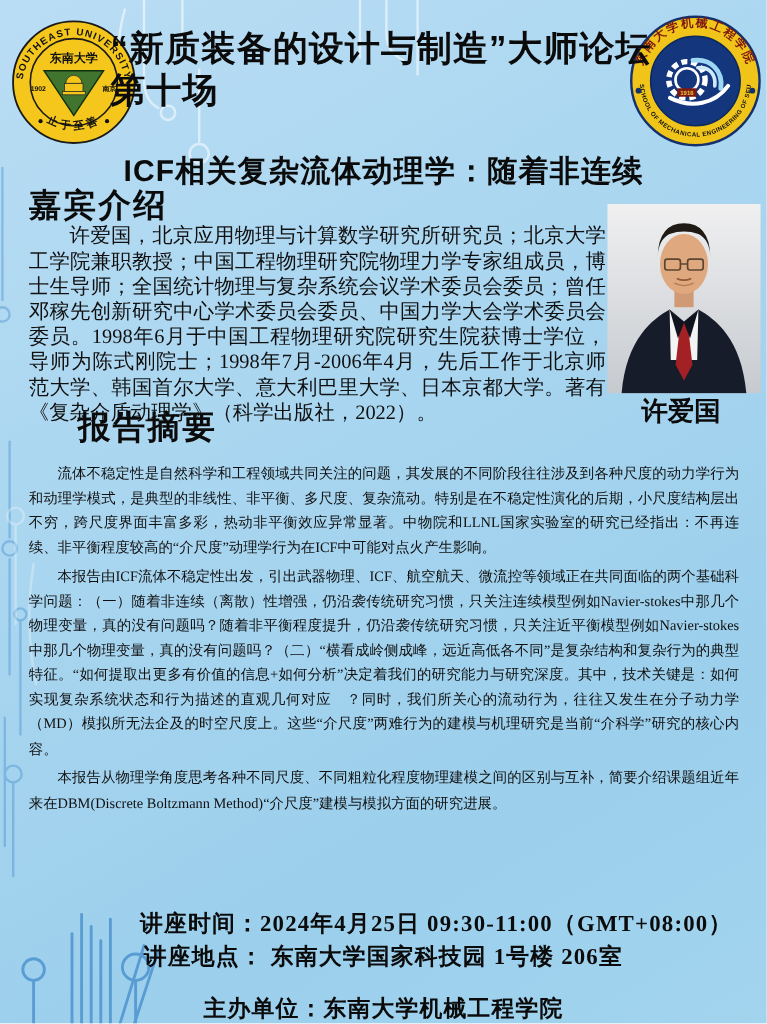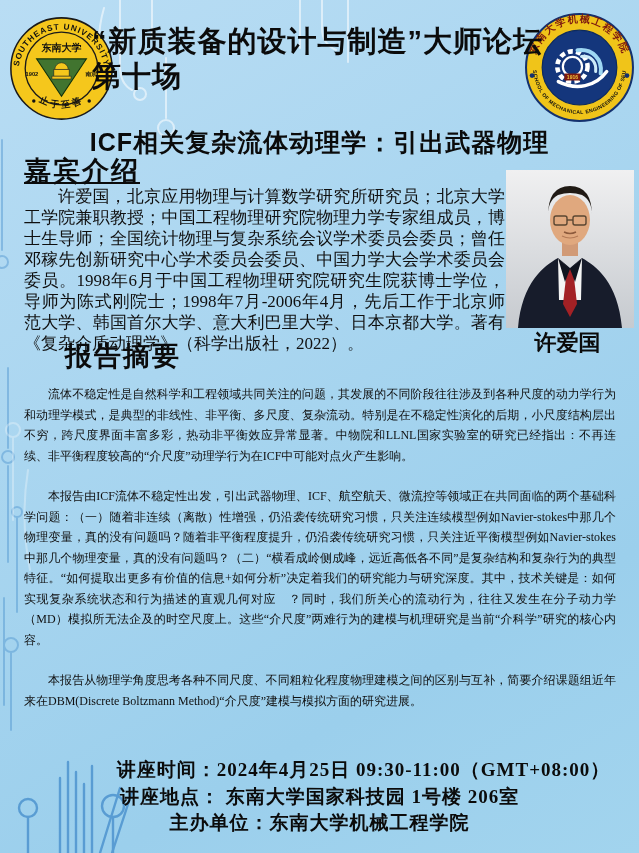--- a/index.html
+++ b/index.html
@@ -42,21 +42,21 @@
     color: #0b0b0b;
   }
 
   .sec-heading {
     position: absolute; left: 24px;
     font-weight: 800;
     font-size: 27px;
     letter-spacing: 2px;
     color: #0b0b0b;
   }
-  .guest-heading    { top: 153px; text-decoration: underline; }
+  .guest-heading    { top: 153px; }
   .abstract-heading { top: 338px; margin-left: 41px; }
 
   .bio {
     position: absolute; left: 24px; top: 186px; width: 481px;
     font-family: Liberation Serif, serif;
     font-size: 17px;
     line-height: 21px;
     text-align: justify;
     text-indent: 2em;
     color: #101010;
@@ -80,34 +80,34 @@
 
   .abstract-body {
     position: absolute; left: 24px; top: 384px; width: 592px;
     font-family: "Liberation Serif", serif;
     font-size: 12px;
     line-height: 20.5px;
     text-align: justify;
     color: #101010;
   }
   .abstract-body p { text-indent: 2em; margin: 0; }
-  .abstract-body p + p { margin-top: 20px; }
+  .abstract-body p + p { margin-top: 4px; }
 
   .footer-line {
     position: absolute; left: 0; width: 639px;
     text-align: center;
     font-family: "Liberation Serif", serif;
     font-weight: 700;
     font-size: 19px;
     letter-spacing: 1px;
     color: #0b0b0b;
   }
   .footer-time      { top: 757px; margin-left: 44px; }
   .footer-location  { top: 784px; }
-  .footer-organizer { top: 810px; }
+  .footer-organizer { top: 828px; }
 </style>
 </head>
 <body>
 
 <div class="poster">
 
   <svg class="deco" viewBox="0 0 639 853">
     <g stroke="#4e94cf" fill="none" stroke-width="2.4" opacity="0.85" stroke-linecap="round">
       <path d="M60,853 V778"></path>
       <path d="M68,853 V762"></path>
@@ -196,21 +196,21 @@
       <path d="M-21,14 C-3,23 16,19 27,4" fill="none" stroke="#ffffff" stroke-width="3.4" stroke-linecap="round"></path>
       <rect x="-15" y="6" width="16" height="7" rx="1" fill="#7d1a10"></rect>
       <text x="-7" y="11.6" text-anchor="middle" font-size="5" font-weight="bold" fill="#f2c63e">1916</text>
     </g>
   </svg>
 
   <div class="title-block">
     <div>“新质装备的设计与制造”大师论坛</div>
     <div>第十场</div>
   </div>
-  <div class="subtitle">ICF相关复杂流体动理学：引出武器物理</div>
+  <div class="subtitle">ICF相关复杂流体动理学：随着非连续</div>
 
   <div class="sec-heading guest-heading">嘉宾介绍</div>
   <p class="bio">许爱国，北京应用物理与计算数学研究所研究员；北京大学工学院兼职教授；中国工程物理研究院物理力学专家组成员，博士生导师；全国统计物理与复杂系统会议学术委员会委员；曾任邓稼先创新研究中心学术委员会委员、中国力学大会学术委员会委员。1998年6月于中国工程物理研究院研究生院获博士学位，导师为陈式刚院士；1998年7月-2006年4月，先后工作于北京师范大学、韩国首尔大学、意大利巴里大学、日本京都大学。著有《复杂介质动理学》（科学出版社，2022）。</p>
 
   <div class="photo-frame">
     <svg viewBox="0 0 128 158">
       <defs>
         <linearGradient id="pg" x1="0" y1="0" x2="0" y2="1">
           <stop offset="0" stop-color="#f0f0f1"></stop>
           <stop offset="1" stop-color="#c6cacf"></stop>

